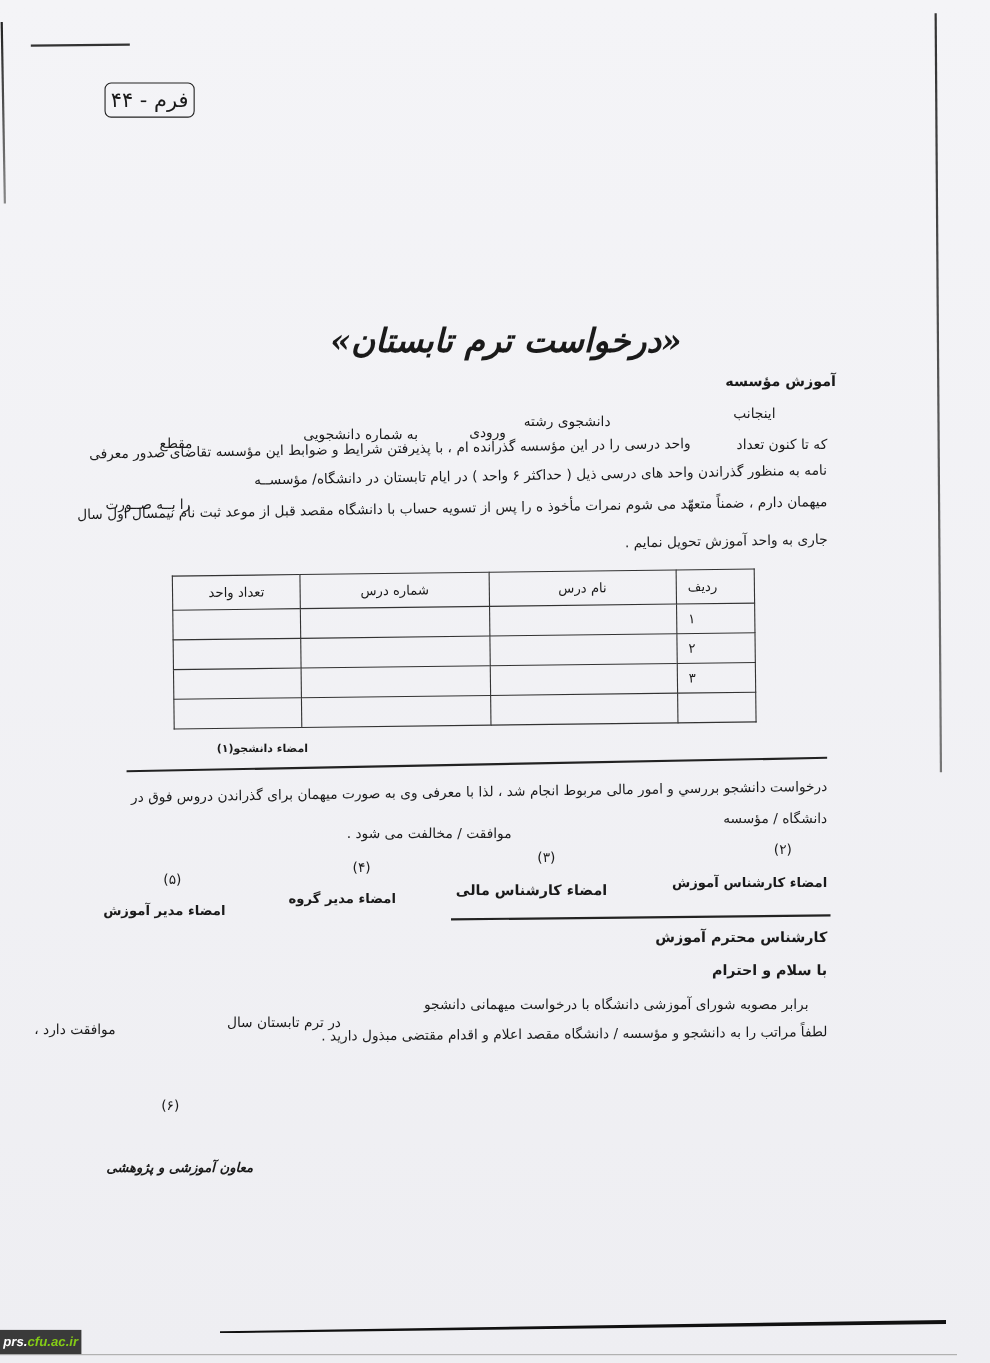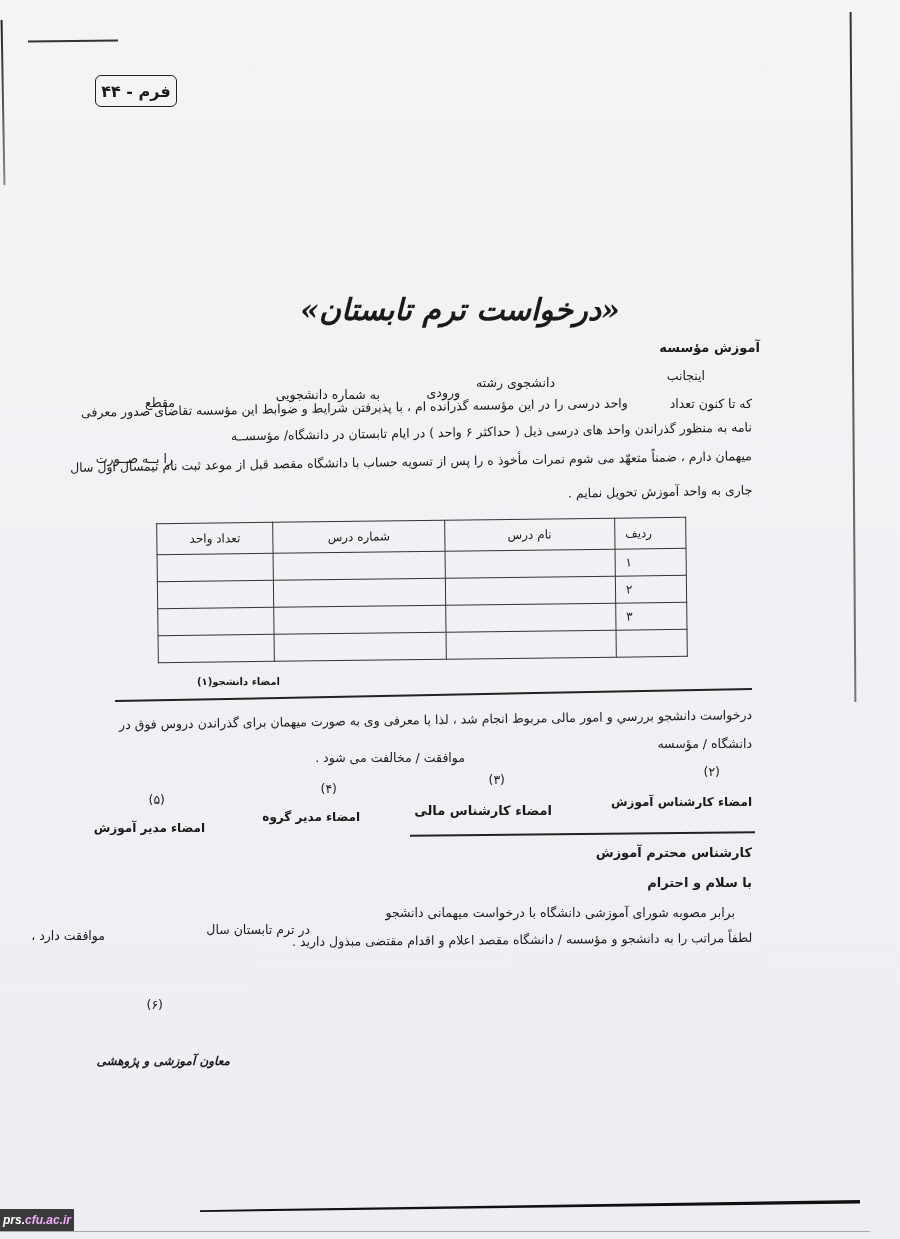--- a/index.html
+++ b/index.html
@@ -18,21 +18,21 @@
     .edge-left { position:absolute; left:2px; top:20px; width:2px; height:165px; background:linear-gradient(#222,#888); transform:rotate(-1deg); }
     .edge-right { position:absolute; left:852px; top:12px; width:2px; height:690px; background:linear-gradient(#333,#777); transform:rotate(-0.4deg); }
     .top-stroke { position:absolute; left:28px; top:40px; width:90px; height:2px; background:#333; transform:rotate(-0.6deg); }
     .bottom-stroke { position:absolute; left:200px; top:1200px; width:660px; height:12px;
       background:#111; clip-path: polygon(0 85%, 100% 0, 100% 30%, 0 100%); }
     .bottom-line { position:absolute; left:0; top:1231px; width:870px; height:1px; background:#aaa; }
 
     .form-badge {
       position:absolute; left:95px; top:75px; width:80px; height:30px;
       border:1.5px solid #222; border-radius:6px; display:flex; align-items:center; justify-content:center;
-      font-size:16px; font-weight:bold; direction: rtl;
+      font-size:19px; font-weight:normal; direction: rtl;
     }
     .title {
       position:absolute; left:300px; top:272px; width:320px; text-align:center;
       font-family: "DejaVu Serif", serif; font-style: italic; font-weight: bold; font-size: 30px; direction: rtl; margin-top: 20px;
     }
 
     .course-table {
       position:absolute; left:157px; top:520px; width:530px; border-collapse: collapse; direction: rtl;
       transform: rotate(-0.7deg);
     }
@@ -43,21 +43,21 @@
     .c3 { width: 175px; text-align: center; }
     .c4 { width: 110px; text-align: center; }
 
     .hr { position:absolute; height:1.5px; background:#222; }
 
     .watermark {
       position:absolute; left:0; top:1209px; width:74px; height:22px; background:#3a3a3a;
       display:flex; align-items:center; justify-content:center;
       font-family: "Liberation Sans", sans-serif; font-style: italic; font-weight:bold; font-size:12px; color:#fff;
     }
-    .watermark .accent { color:#f0abfc; }
+    .watermark .accent { color:#84cc16; }
   </style>
 </head>
 <body>
 
 <div class="page">
   <div class="edge-left"></div>
   <div class="edge-right"></div>
   <div class="top-stroke"></div>
 
   <div class="form-badge">فرم - ۴۴</div>

